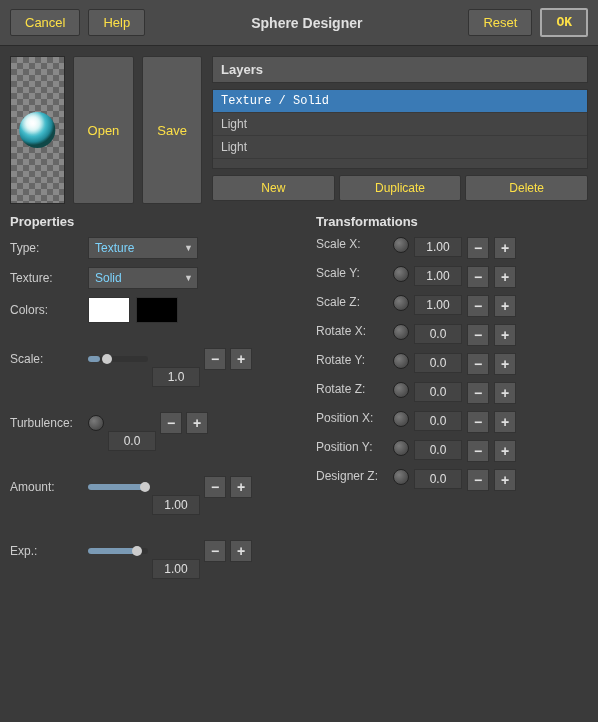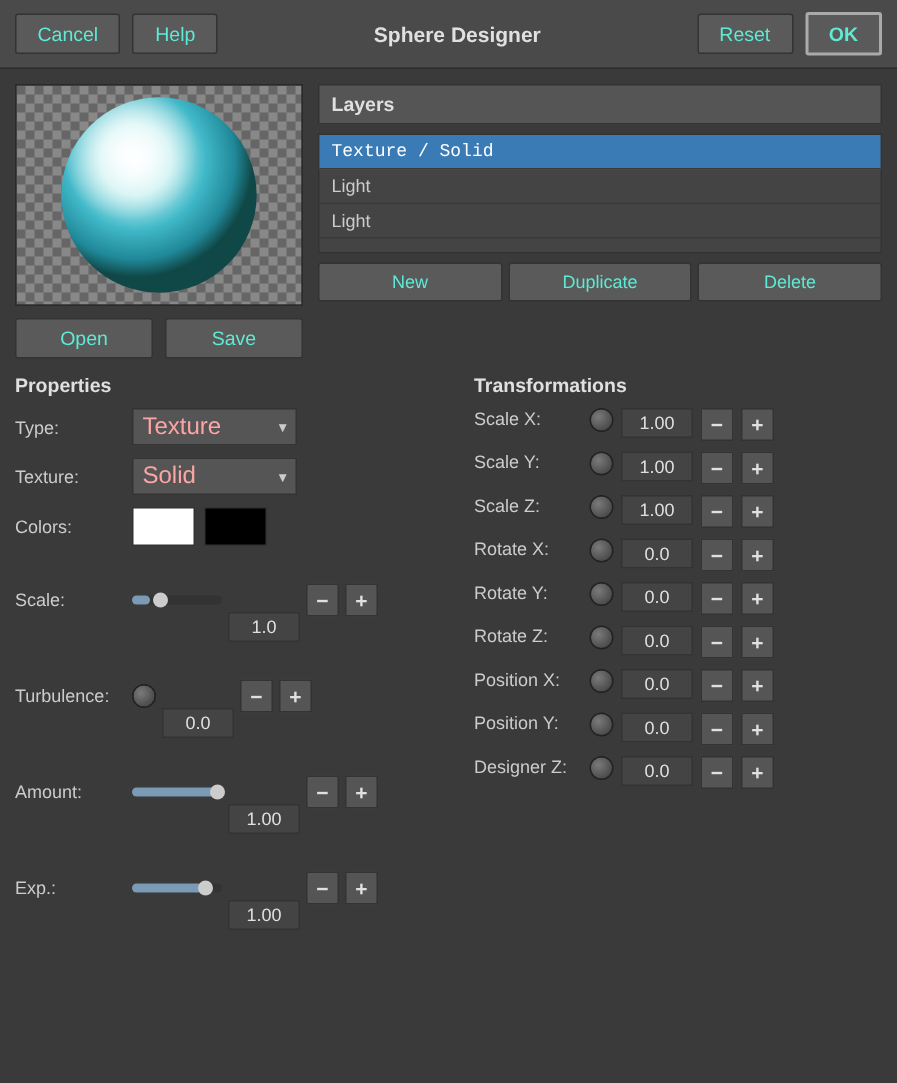--- a/index.html
+++ b/index.html
@@ -25,43 +25,44 @@
     .toolbar-title {
       flex: 1;
       text-align: center;
       font-weight: bold;
       font-size: 14px;
       color: #e0e0e0;
     }
     .btn {
       background: #5a5a5a;
       border: 1px solid #333;
-      color: #5eead4;
+      color: #fde047;
       padding: 5px 14px;
       cursor: pointer;
       font-size: 13px;
       border-radius: 2px;
     }
     .btn-ok {
       background: #5a5a5a;
       border: 2px solid #aaa;
       font-weight: bold;
+      font-family: Liberation Mono, monospace;
     }
 
     
     .main {
       display: flex;
       padding: 10px;
       gap: 10px;
     }
 
     
     .preview-area {
       display: flex;
-      flex-direction: column;
+      flex-direction: row;
       gap: 8px;
       width: 192px;
       flex-shrink: 0;
     }
     .preview-box {
       width: 192px;
       height: 148px;
       background: repeating-conic-gradient(#888 0% 25%, #666 0% 50%) 0 0 / 12px 12px;
       border: 1px solid #2a2a2a;
       position: relative;
@@ -141,23 +142,23 @@
     }
     .prop-label {
       width: 72px;
       color: #ccc;
       font-size: 12px;
       flex-shrink: 0;
     }
     .prop-select {
       background: #555;
       border: 1px solid #333;
-      color: #fca5a5;
+      color: #7dd3fc;
       padding: 3px 6px;
-      font-size: 16px;
+      font-size: 12px;
       width: 120px;
       appearance: none;
       -webkit-appearance: none;
       cursor: pointer;
       position: relative;
     }
     .select-wrapper {
       position: relative;
       display: inline-block;
     }

